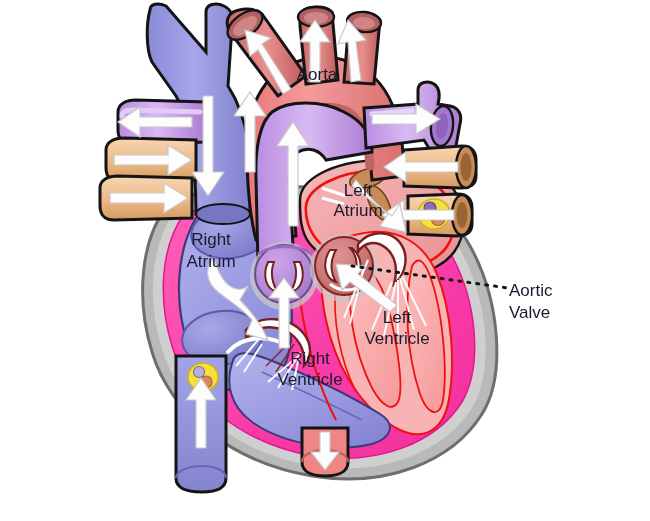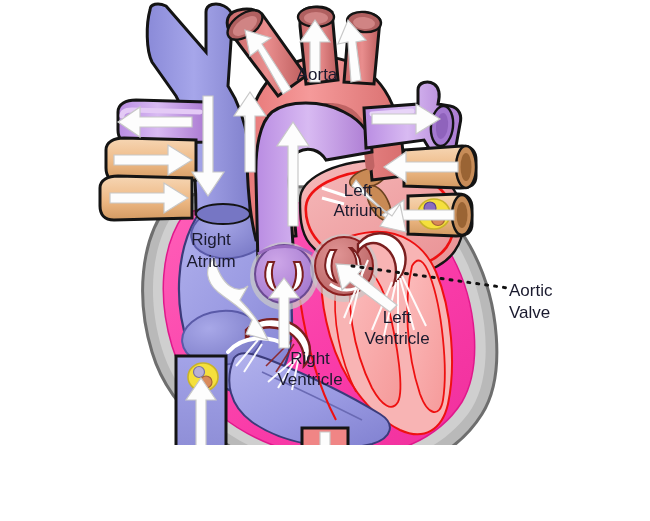--- a/index.html
+++ b/index.html
@@ -6,21 +6,21 @@
     margin: 0;
     padding: 0;
     background: #ffffff;
   }
   body {
     font-family: "Liberation Sans", sans-serif;
   }
   #stage {
     position: relative;
     width: 650px;
-    height: 445px;
+    height: 521px;
     background: #c2410c;
     overflow: hidden;
   }
   #stage svg {
     display: block;
     width: 650px;
     height: 521px;
   }
   .lbl {
     font-family: "Liberation Sans", sans-serif;

